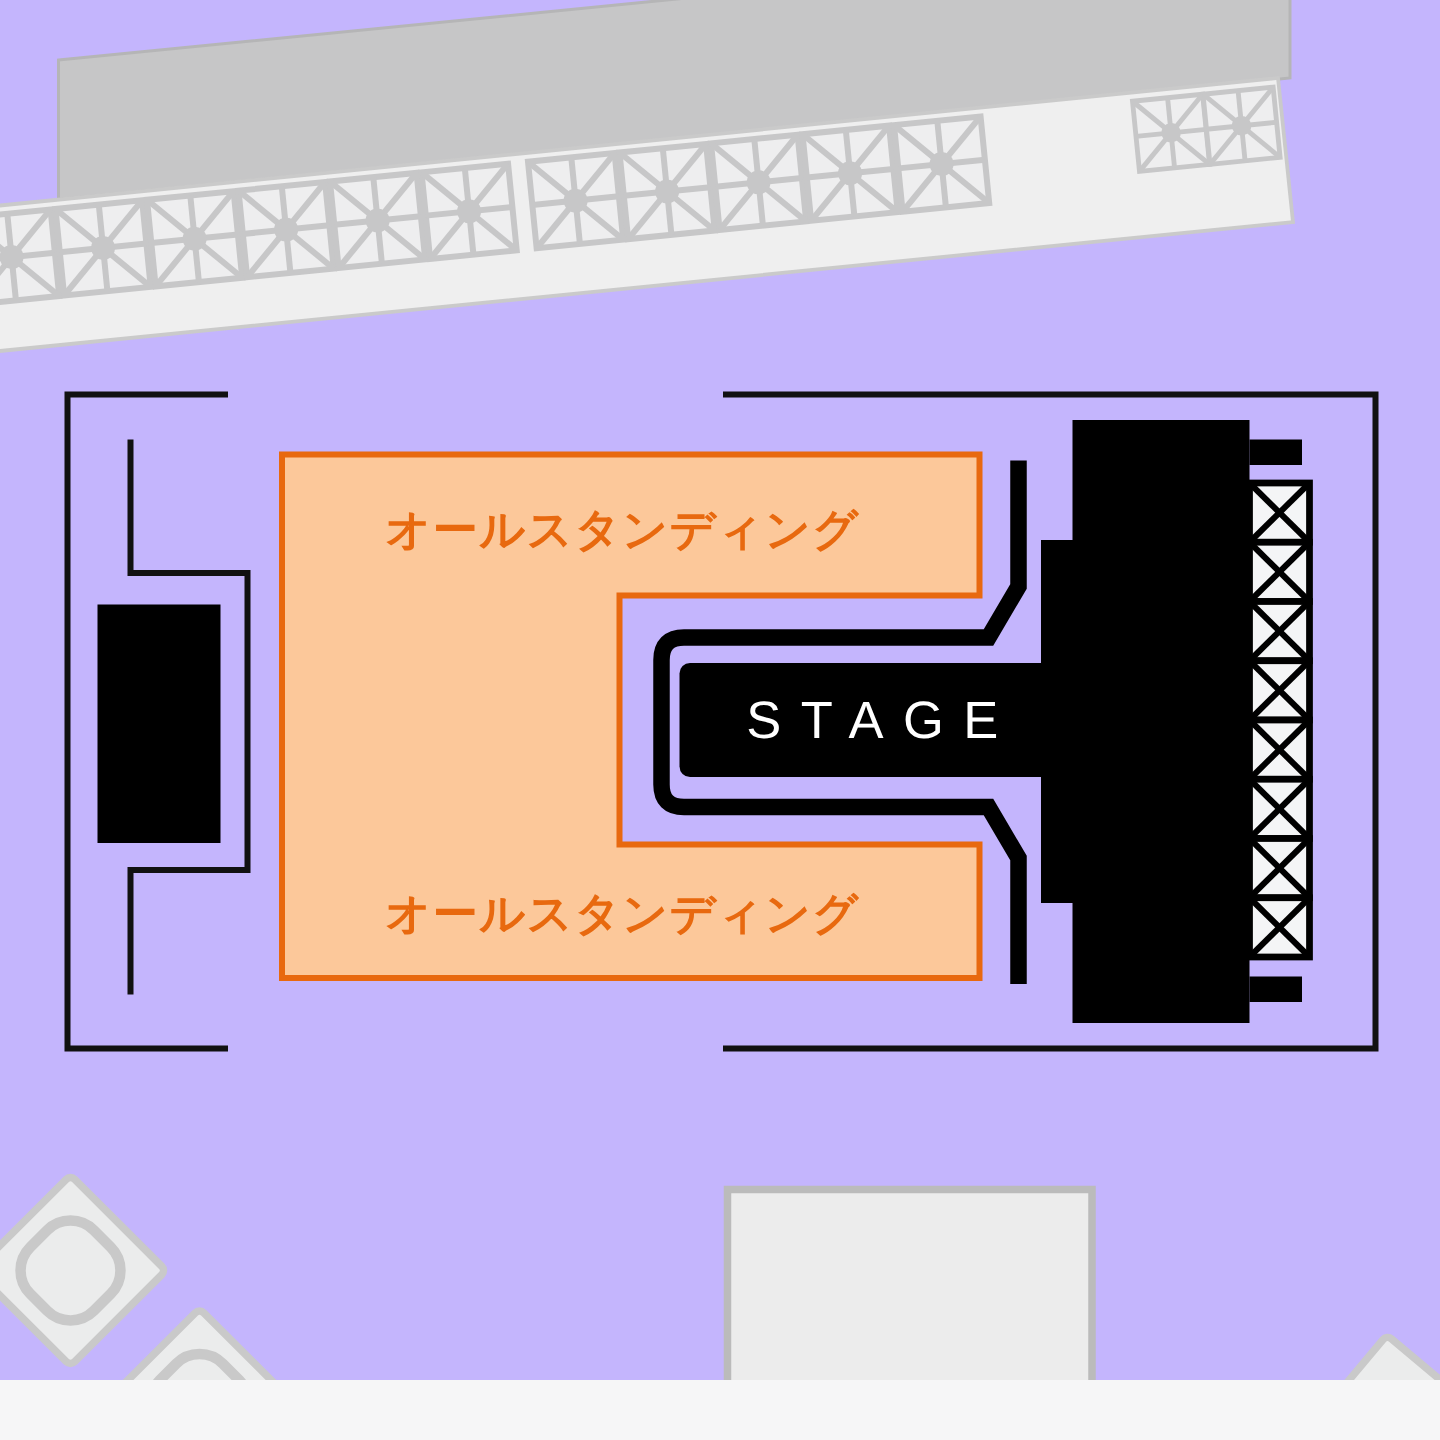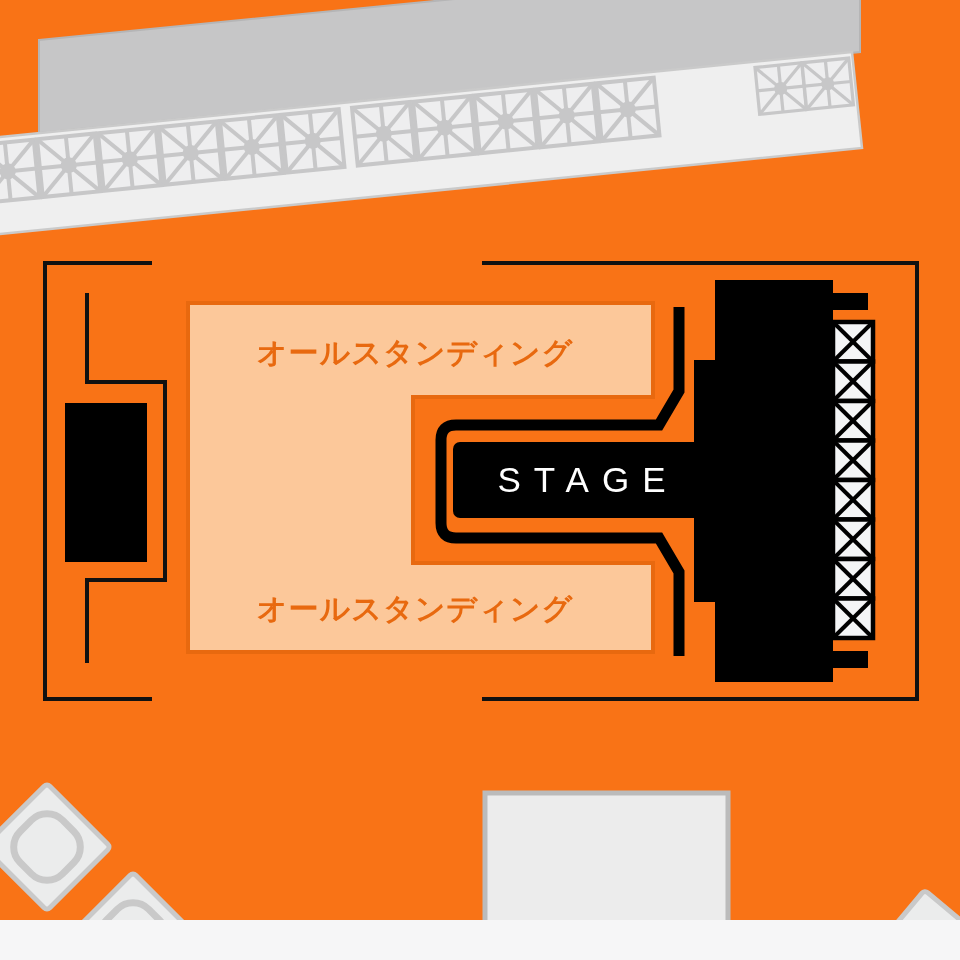--- a/index.html
+++ b/index.html
@@ -1,17 +1,17 @@
 <!DOCTYPE html>
 <html><head>
 <meta charset="utf-8">
 <style>
   html,body{margin:0;padding:0;}
   body{background:#e9e9ea;font-family:"Liberation Sans","DejaVu Sans",sans-serif;}
-  #stagearea-map{position:relative;width:960px;height:960px;overflow:hidden;background:#f97316;}
+  #stagearea-map{position:relative;width:960px;height:960px;overflow:hidden;background:#c4b5fd;}
   svg{display:block;}
   .blackline{stroke:#111111;stroke-width:4;fill:none;}
   .bracket{stroke:#000000;stroke-width:11;fill:none;}
   .jp-label{font-family:"Liberation Sans","DejaVu Sans",sans-serif;font-weight:700;font-size:30px;letter-spacing:1px;}
   .stage-label{font-family:"Liberation Sans","DejaVu Sans",sans-serif;font-weight:400;font-size:35px;letter-spacing:13px;}
 </style>
 </head>
 <body>
 
 <div id="stagearea-map">

